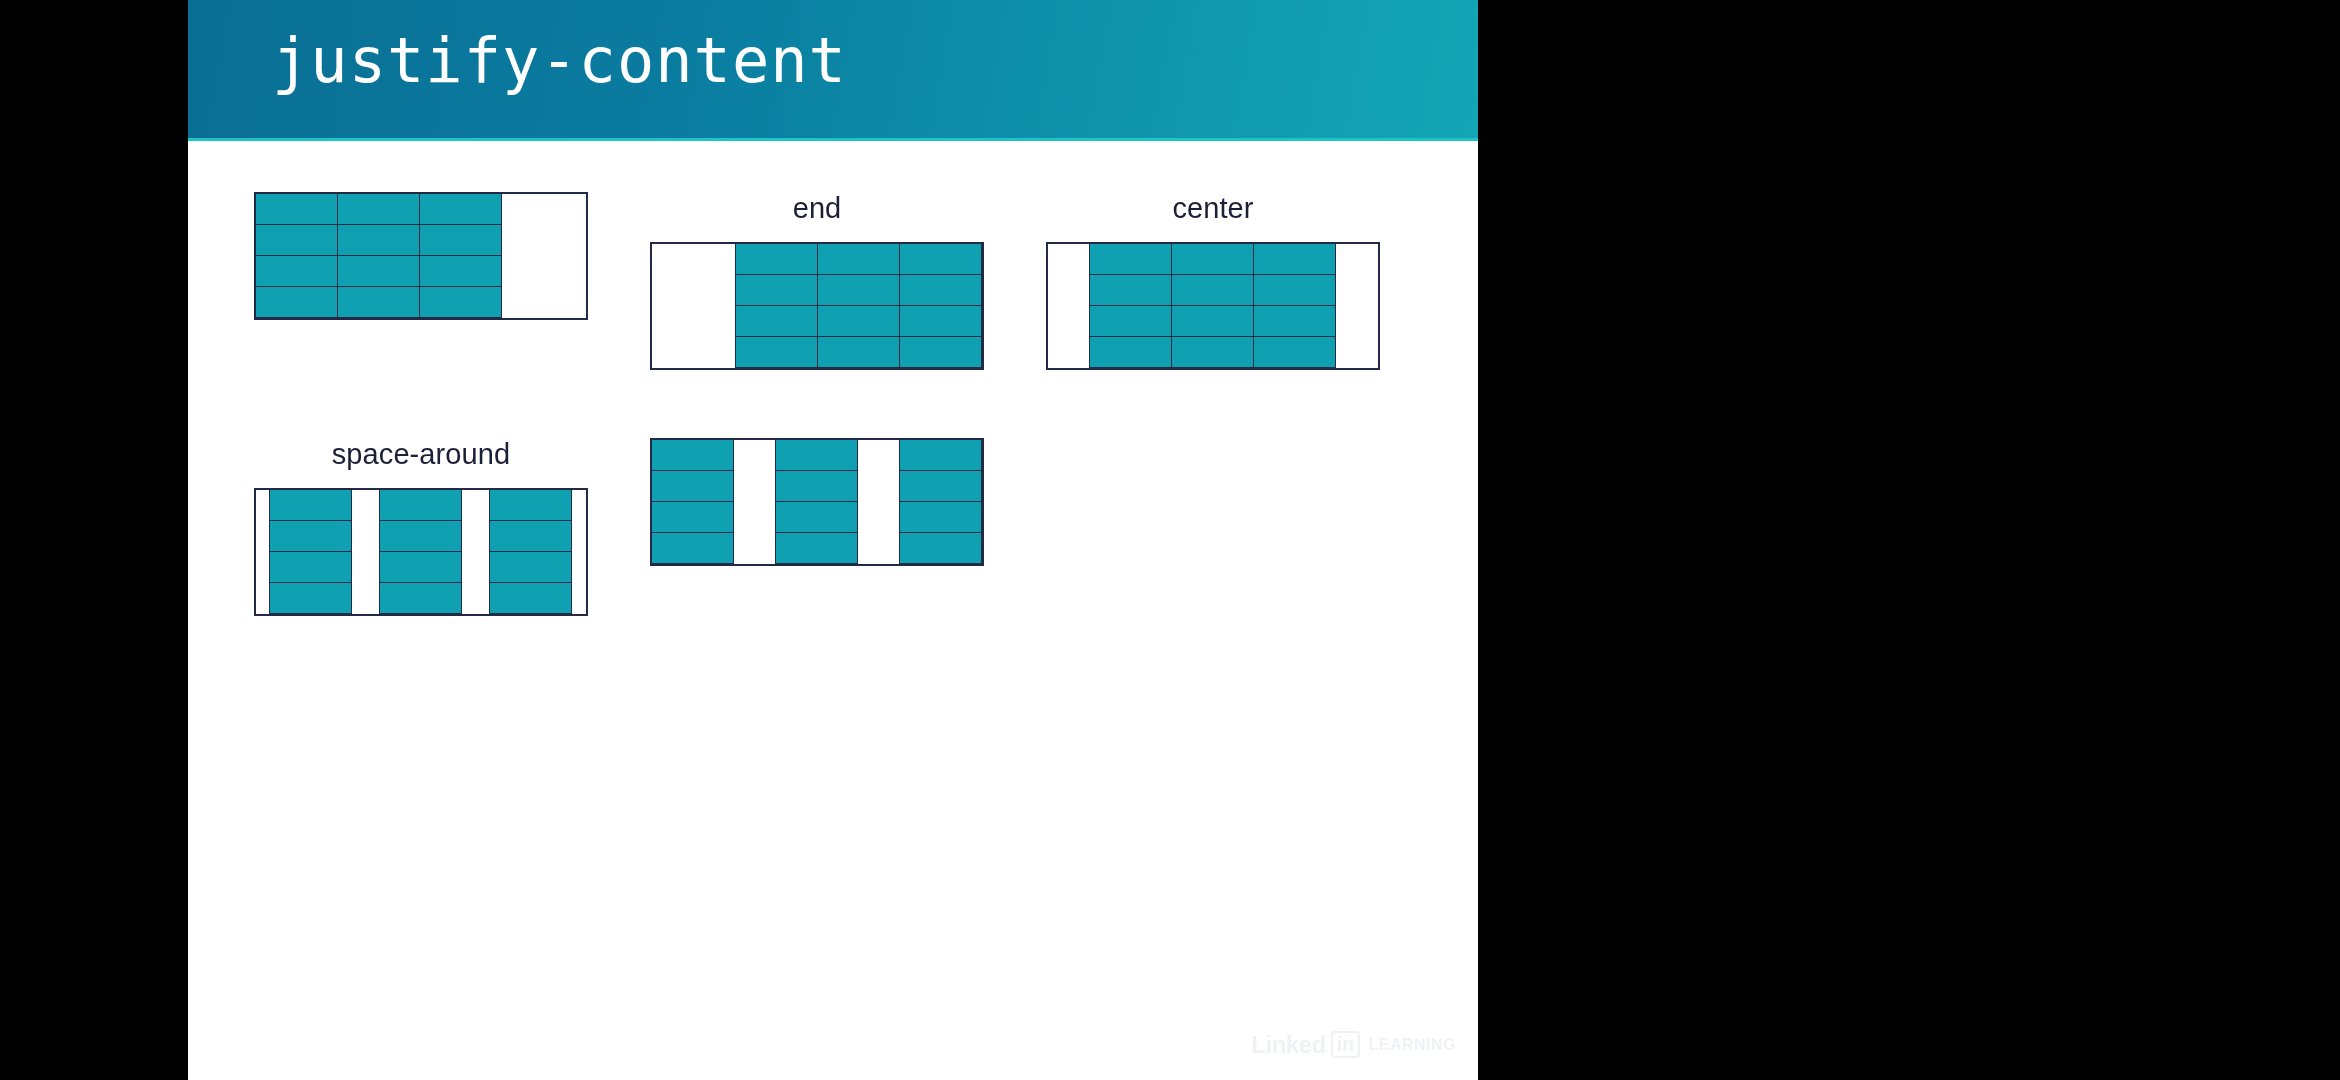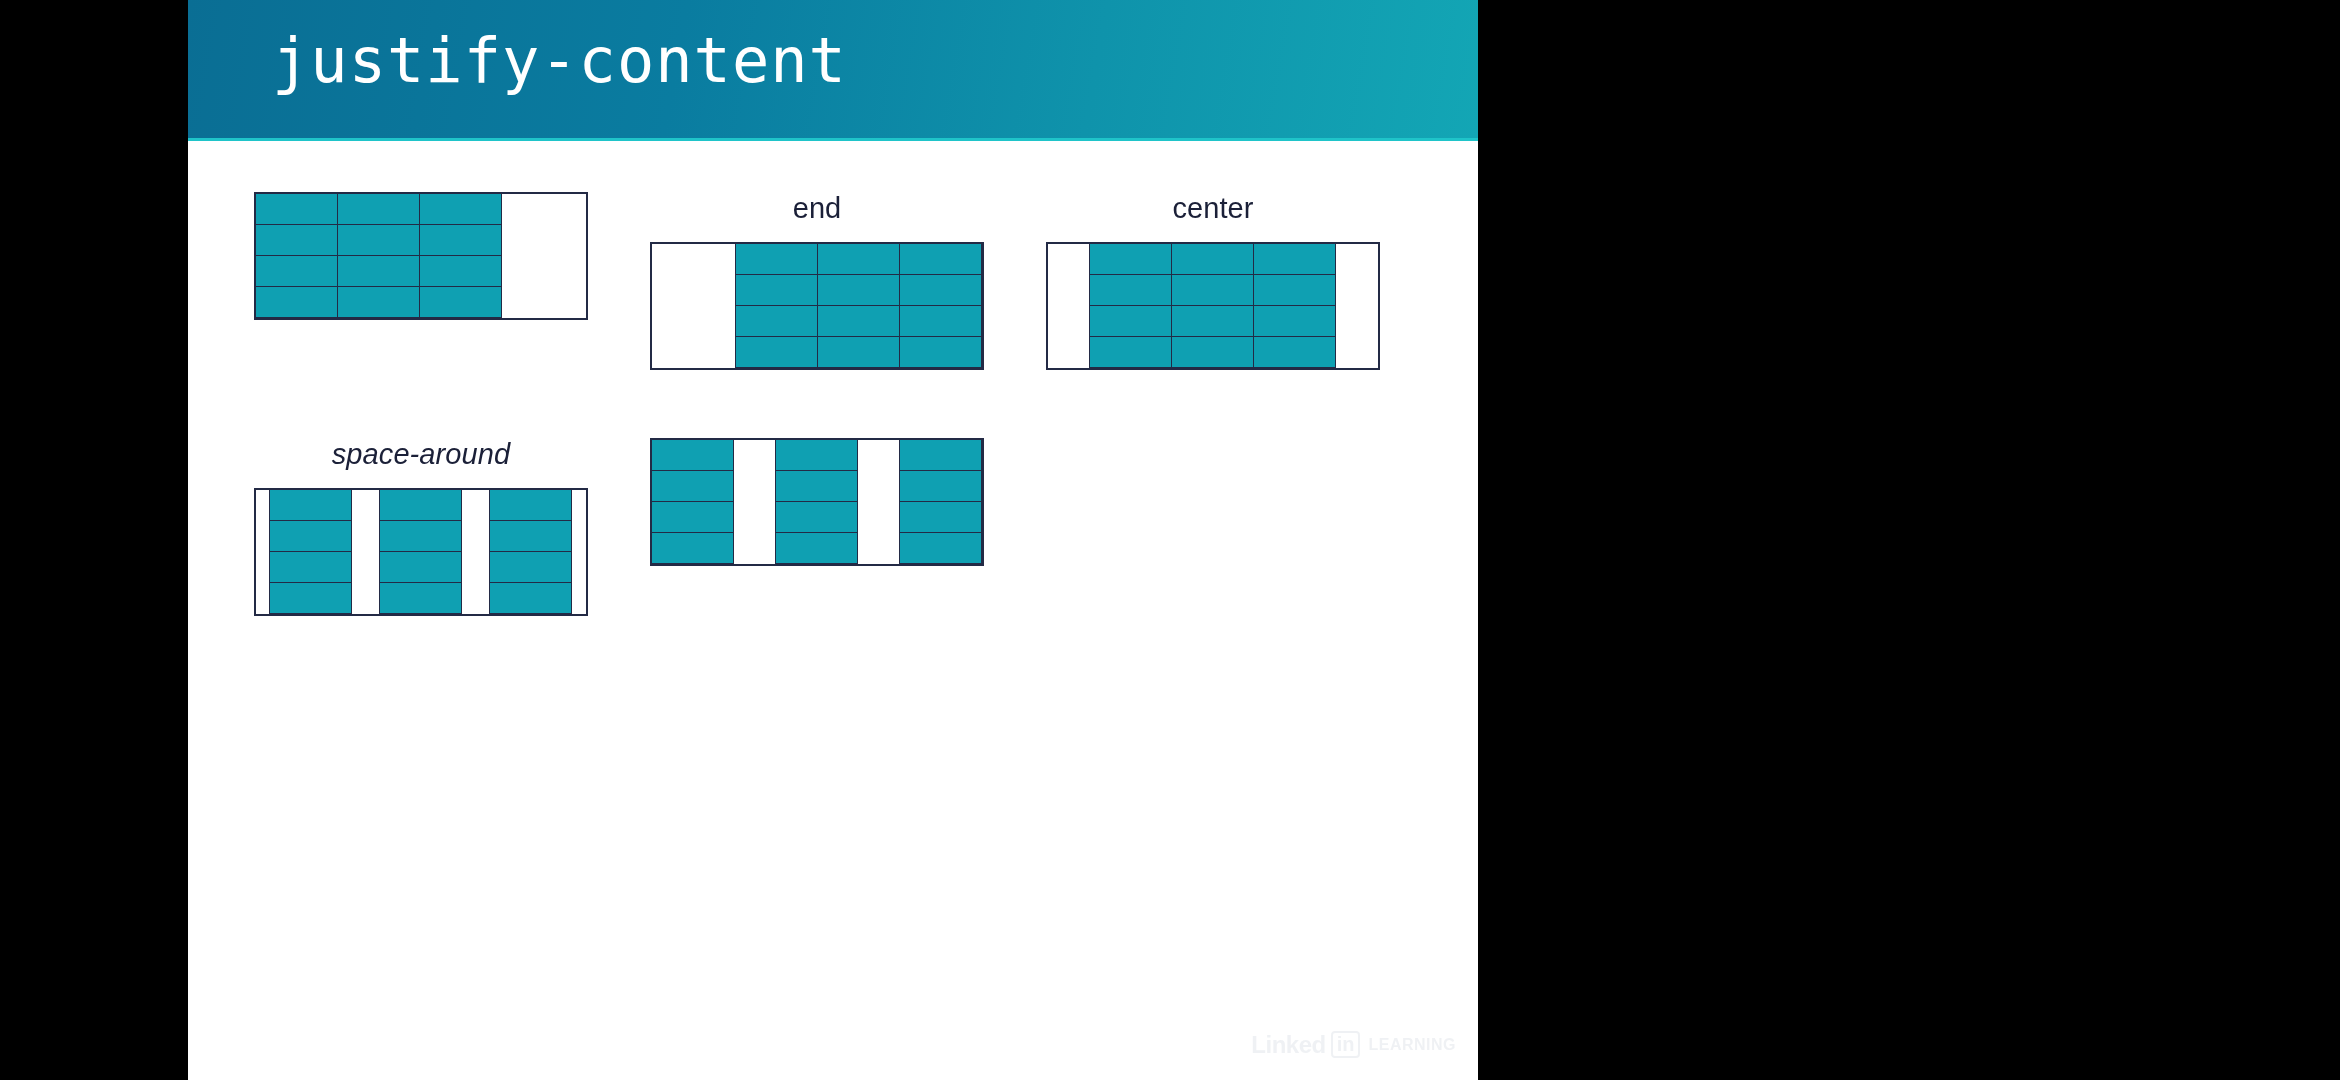--- a/index.html
+++ b/index.html
@@ -81,21 +81,21 @@
     height: 560px;
   }
   .example {
     position: absolute;
     width: 400px;
   }
   .ex-col-0 { left: 33px; }
   .ex-col-1 { left: 429px; }
   .ex-col-2 { left: 825px; }
   .ex-row-0 { top: 42px; }
-  .ex-row-1 { top: 288px; font-style: italic; }
+  .ex-row-1 { top: 288px; }
 
   .ex-label {
     width: 400px;
     text-align: center;
     font-family: "Liberation Sans", sans-serif;
     font-size: 29px;
     font-weight: 400;
     color: #1b2038;
     letter-spacing: 0.1px;
     white-space: nowrap;

